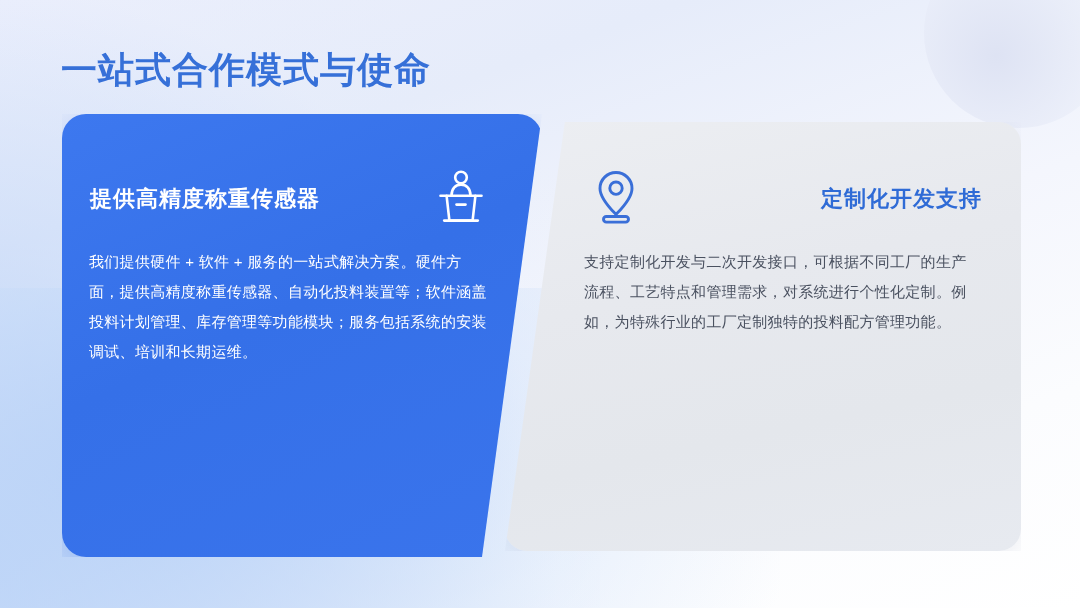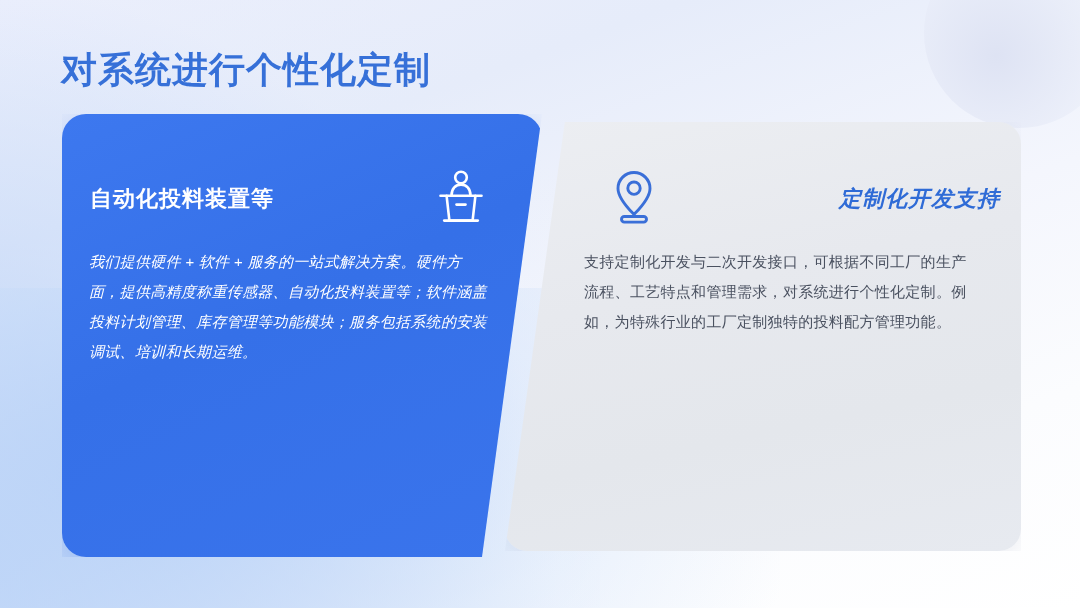--- a/index.html
+++ b/index.html
@@ -104,25 +104,24 @@
     align-items: center;
   }
 
   .head-blue {
     left: 90px;
     top: 168px;
     width: 400px;
     justify-content: space-between;
   }
   .head-gray {
-    left: 608px;
+    left: 590px;
     top: 168px;
     width: 392px;
     justify-content: space-between;
-    font-style: italic;
   }
 
   .card-heading {
     font-size: 22px;
     font-weight: 700;
     letter-spacing: 1px;
     white-space: nowrap;
   }
   .heading-blue { color: #ffffff; }
   .heading-gray { color: #2f6bd6; }
@@ -136,44 +135,43 @@
     position: absolute;
     font-size: 15px;
     line-height: 30px;
     letter-spacing: 0.3px;
   }
   .body-blue {
     left: 89px;
     top: 247px;
     width: 400px;
     color: #ffffff;
-    font-style: italic;
   }
   .body-gray {
     left: 584px;
     top: 247px;
     width: 396px;
     color: #4a5160;
   }
 </style>
 </head>
 <body>
 
 <div id="slide">
 
   <div class="bg-wash-left"></div>
   <div class="bg-wash-bottom"></div>
   <div class="bg-blob-topright"></div>
 
-  <div class="page-title">对系统进行个性化定制</div>
+  <div class="page-title">一站式合作模式与使命</div>
 
   <div class="card card-blue"></div>
 
   <div class="card-head head-blue">
-    <span class="card-heading heading-blue">自动化投料装置等</span>
+    <span class="card-heading heading-blue">提供高精度称重传感器</span>
     <span class="card-icon">
       <svg width="58" height="58" viewBox="0 0 58 58" fill="none" stroke="#ffffff" stroke-width="2.6" stroke-linecap="round" stroke-linejoin="round">
         <circle cx="29" cy="9.5" r="5.8"></circle>
         <path d="M19.5 27.5 C19.5 20.6 23.8 16.6 29 16.6 C34.2 16.6 38.5 20.6 38.5 27.5"></path>
         <path d="M8.5 27.8 H49.5"></path>
         <path d="M14.6 27.8 L17.4 52.6 H40.6 L43.4 27.8"></path>
         <path d="M24.5 36.6 H33.5"></path>
         <path d="M12.2 52.6 H45.8"></path>
       </svg>
     </span>

